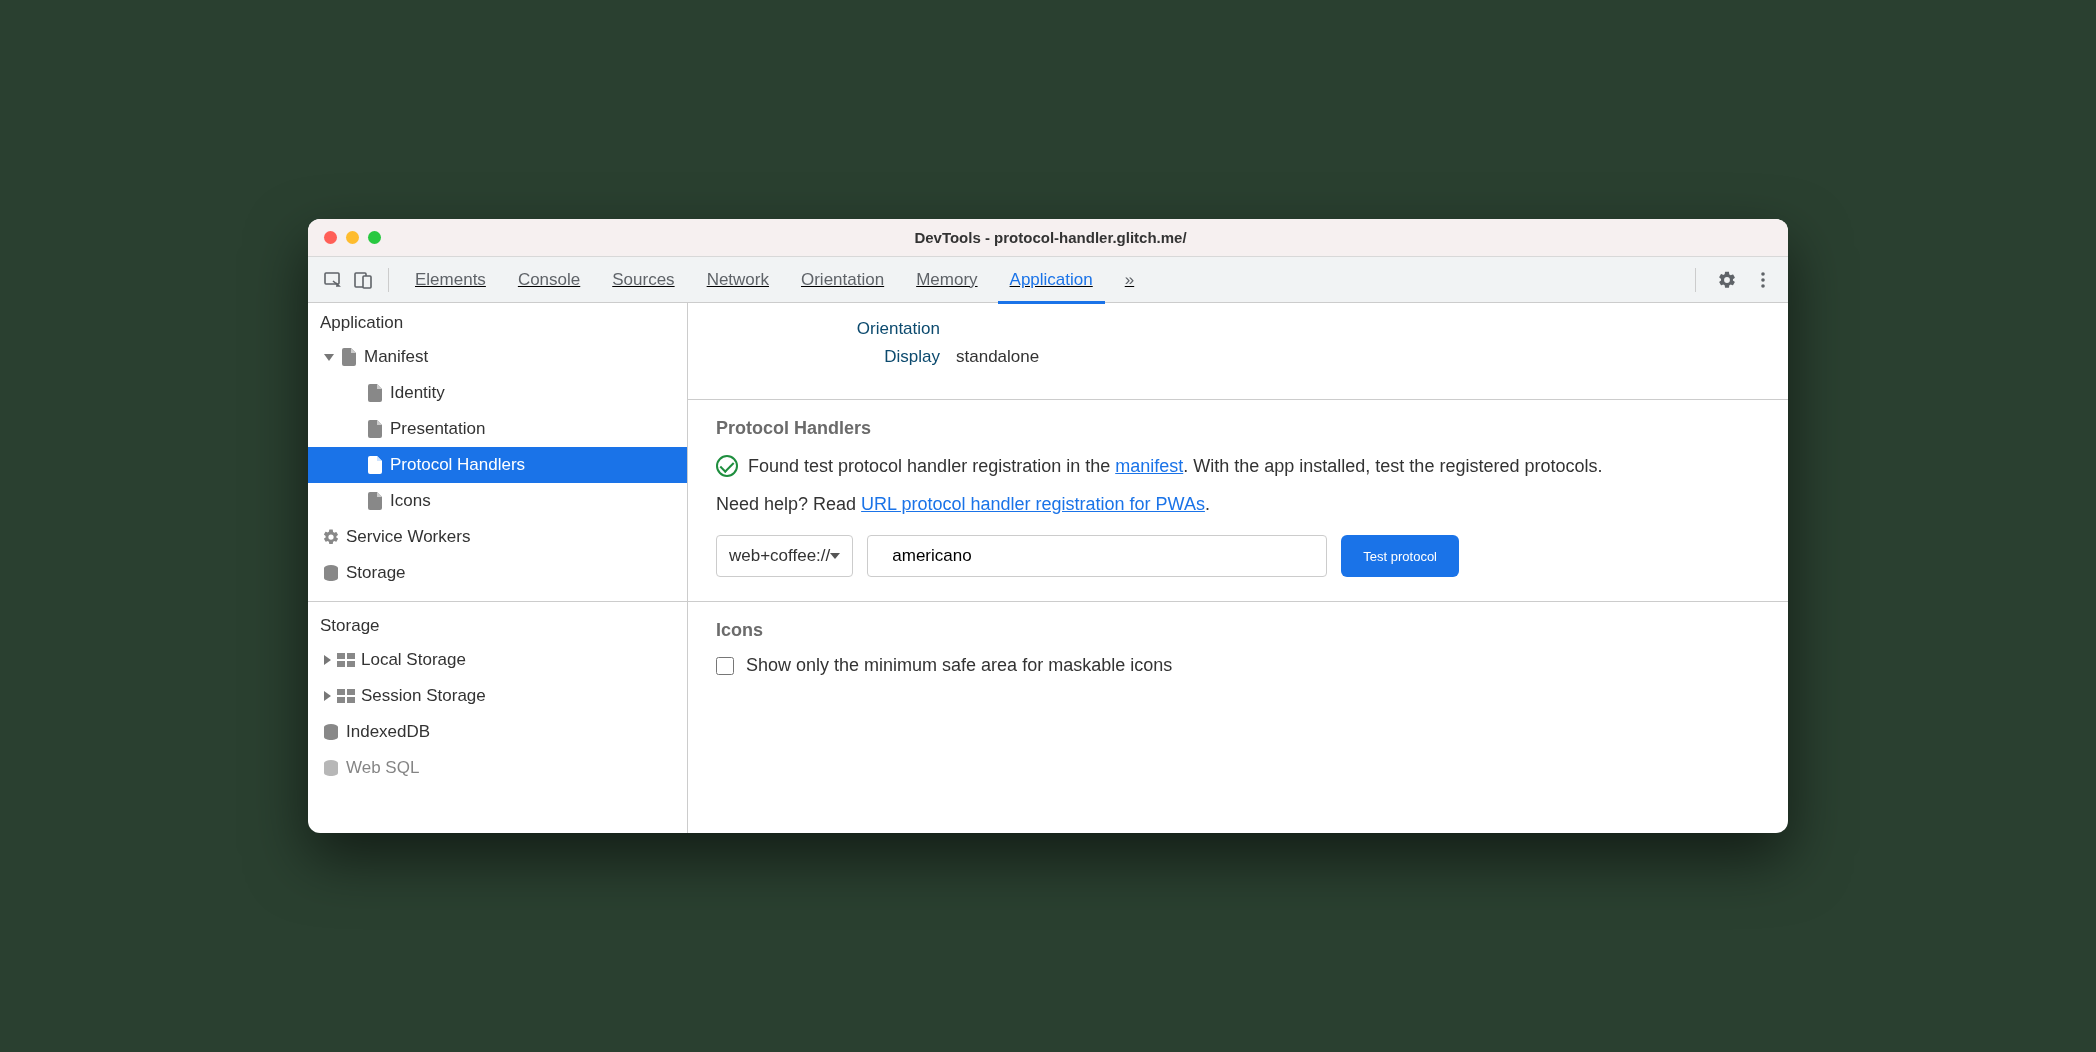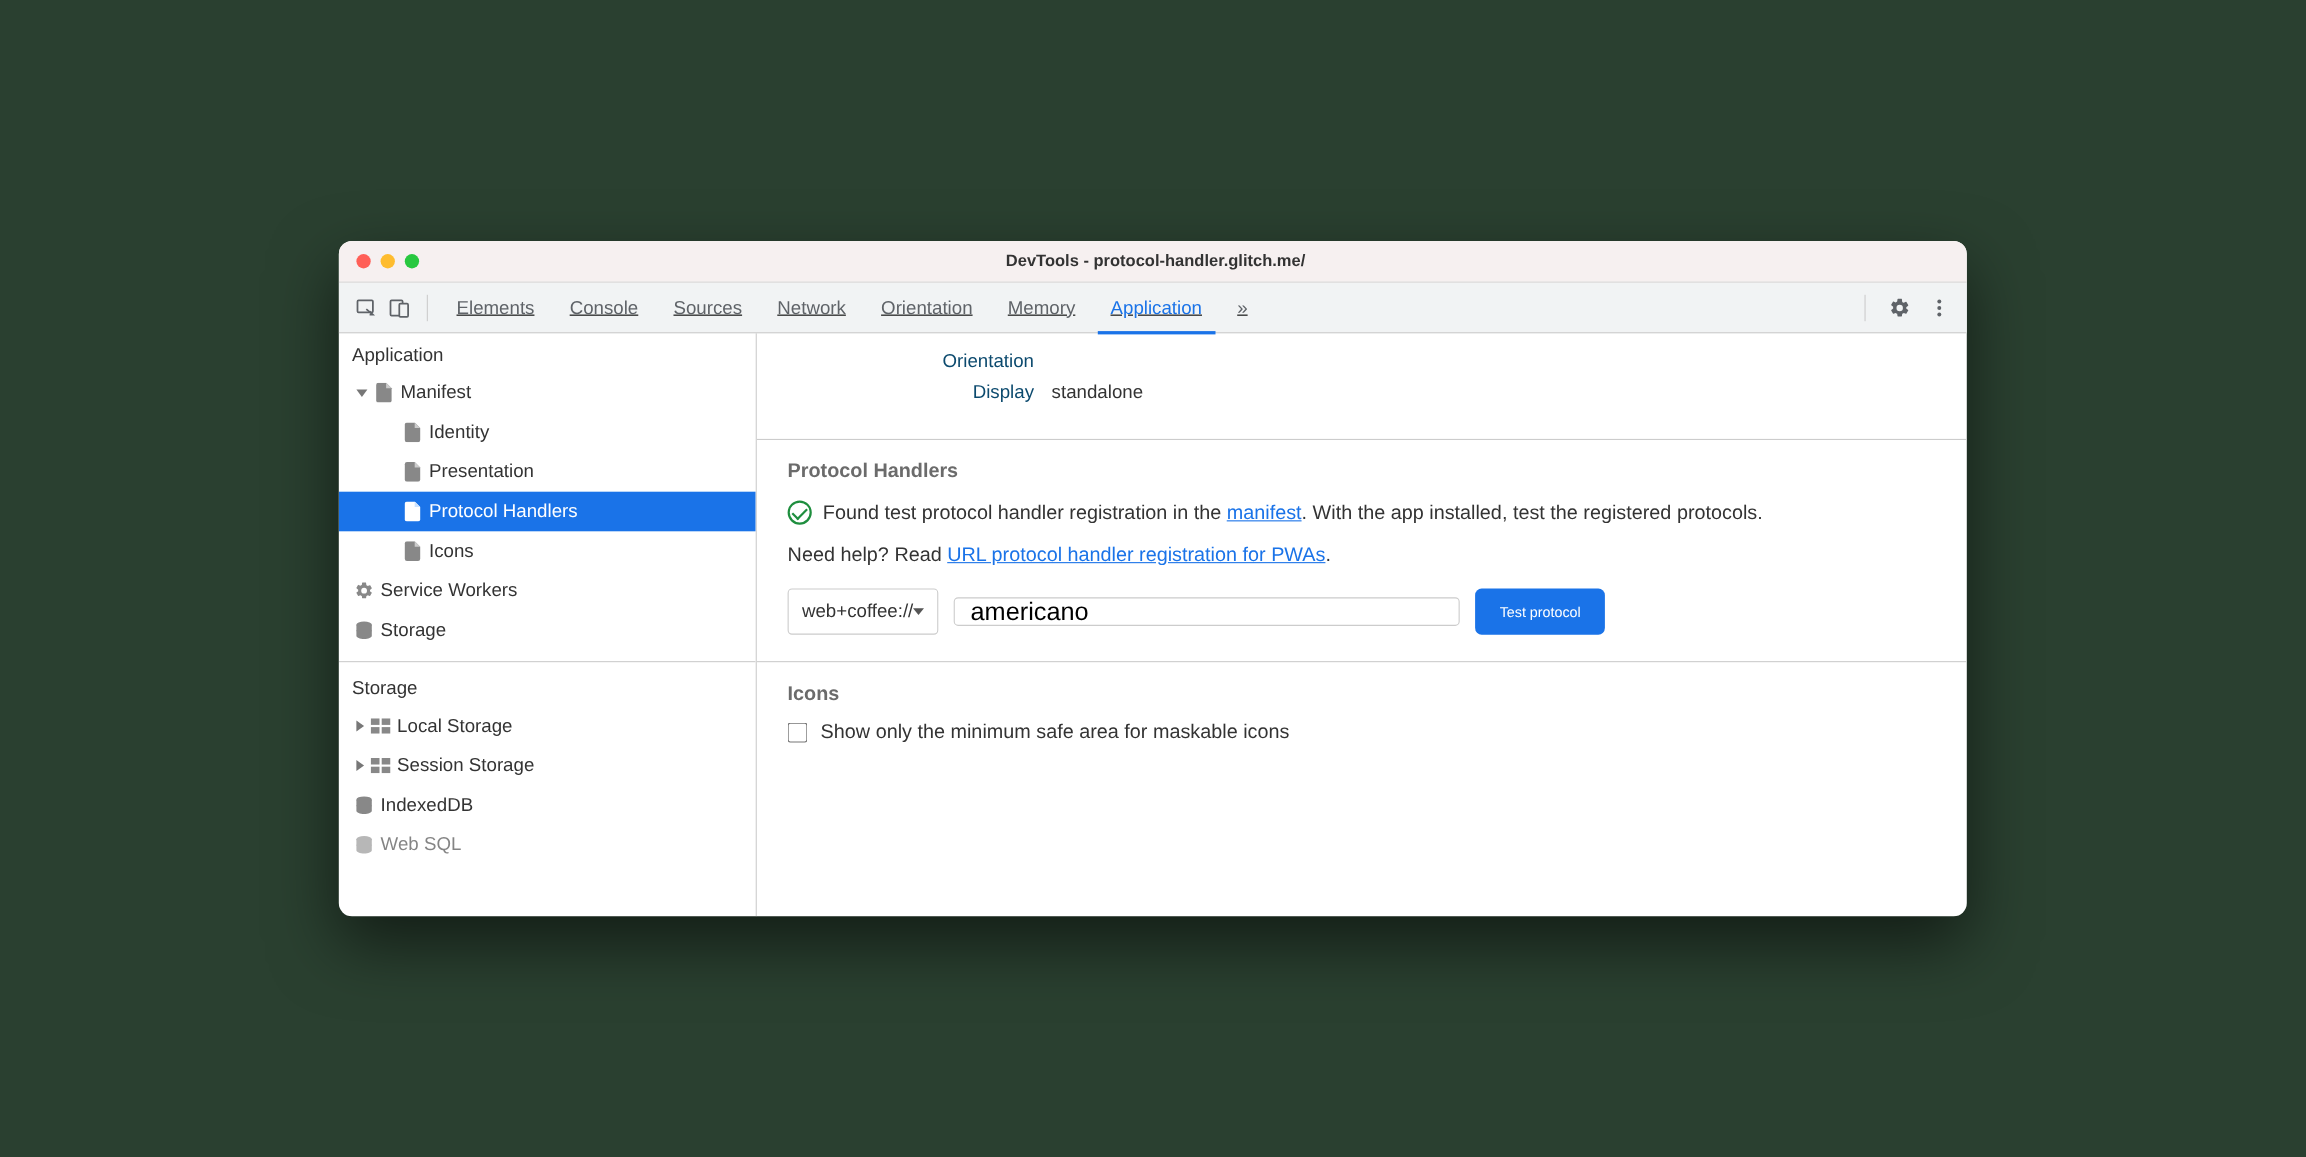--- a/index.html
+++ b/index.html
@@ -115,22 +115,22 @@
 .select {
   height: 42px; border: 1px solid #ccc; border-radius: 4px; background: #fff;
   display: flex; align-items: center; padding: 0 12px; font-size: 17px;
   cursor: pointer;
 }
 .select .caret {
   width: 0; height: 0; border-width: 6px 5px 0 5px; border-style: solid;
   border-color: #555 transparent transparent transparent;
 }
 .text-input {
-  height: 26px; border: 1px solid #ccc; border-radius: 4px; padding: 0 14px;
-  font-size: 23px; width: 460px; outline: none;
+  height: 42px; border: 1px solid #ccc; border-radius: 4px; padding: 0 24px;
+  font-size: 17px; width: 460px; outline: none;
 }
 .primary-btn {
   height: 42px; padding: 0 22px; background: #1a73e8; color: #fff;
   border: none; border-radius: 6px; font-size: 13px; font-weight: 500; cursor: pointer;
 }
 .checkbox-row { display: flex; align-items: center; gap: 12px; font-size: 18px; margin-top: 6px; }
 .checkbox-row input { width: 18px; height: 18px; }
 </style>
 </head>
 <body>

